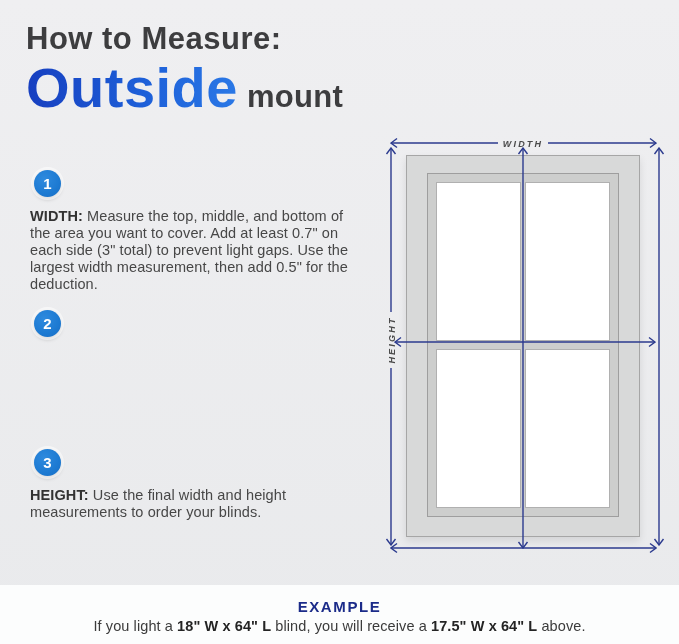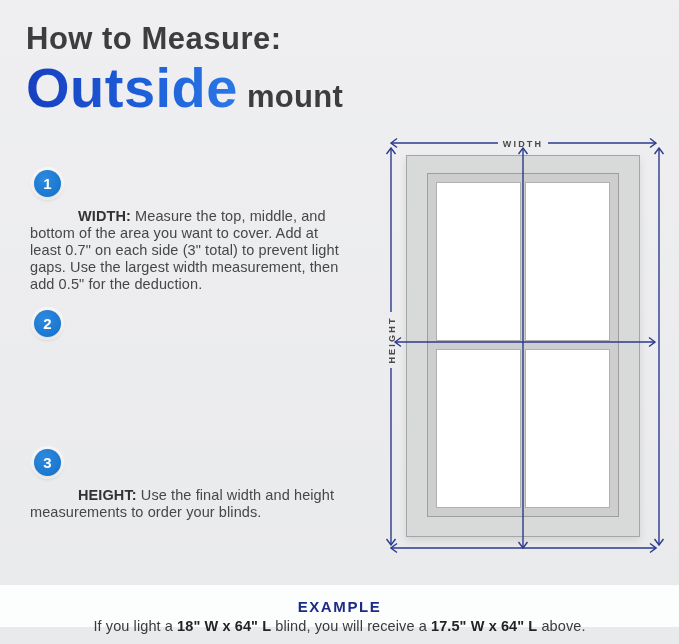--- a/index.html
+++ b/index.html
@@ -30,24 +30,24 @@
     width:27px; height:27px; border-radius:50%;
     background:radial-gradient(circle at 38% 32%, #2e8ade 0%, #1d7ad2 60%, #176dc4 100%);
     color:#fff; font-size:15px; font-weight:700;
     display:flex; align-items:center; justify-content:center;
     box-shadow:0 0 0 3px rgba(255,255,255,.55), 0 2px 4px rgba(0,0,0,.25);
     margin-left:4px;
   }
   .step-text {
     margin:11px 0 0 0; font-size:14.5px; line-height:17px; color:#474747; letter-spacing:.1px;
   }
-  .step-text strong { color:#323232; font-weight:700;margin-left:48px; }
+  .step-text strong { color:#323232; font-weight:700; }
 
   
-  .diagram { position:absolute; left:378px; top:128px; width:295px; height:435px; }
+  .diagram { position:absolute; left:378px; top:128px; width:295px; height:435px;font-style:italic; }
   .win-outer {
     position:absolute; left:28px; top:27px; width:234px; height:382px;
     background:#d8d9d9; border:1px solid #a6a6a6; box-sizing:border-box;
     box-shadow:0 4px 8px rgba(0,0,0,.10);
   }
   .win-sash {
     position:absolute; left:20px; right:20px; top:17px; bottom:19px;
     background:#cdcecd; border:1px solid #9e9e9e;
   }
   .panes {
@@ -57,21 +57,21 @@
   }
   .pane { background:#ffffff; border:1px solid #b0b0b0; }
   .arrows { position:absolute; inset:0; z-index:2; }
   .arrow-label {
     font-family:"Liberation Sans", sans-serif;
     font-size:9px; font-weight:700; letter-spacing:2.2px; fill:#4a4a4a;
   }
 
   
   .example {
-    position:absolute; left:0; top:585px; width:100%; height:42px;
+    position:absolute; left:0; top:585px; width:100%; height:59px;
     background:#fcfdfd; text-align:center;
   }
   .example-heading {
     margin-top:13px; font-size:15px; font-weight:700; color:#1b2b89; letter-spacing:1.6px;
   }
   .example-line { margin:3px 0 0 0; font-size:14.5px; color:#3b3b3b; letter-spacing:.1px; }
   .example-line strong { color:#242424; font-weight:700; }
 </style>
 </head>
 <body>

